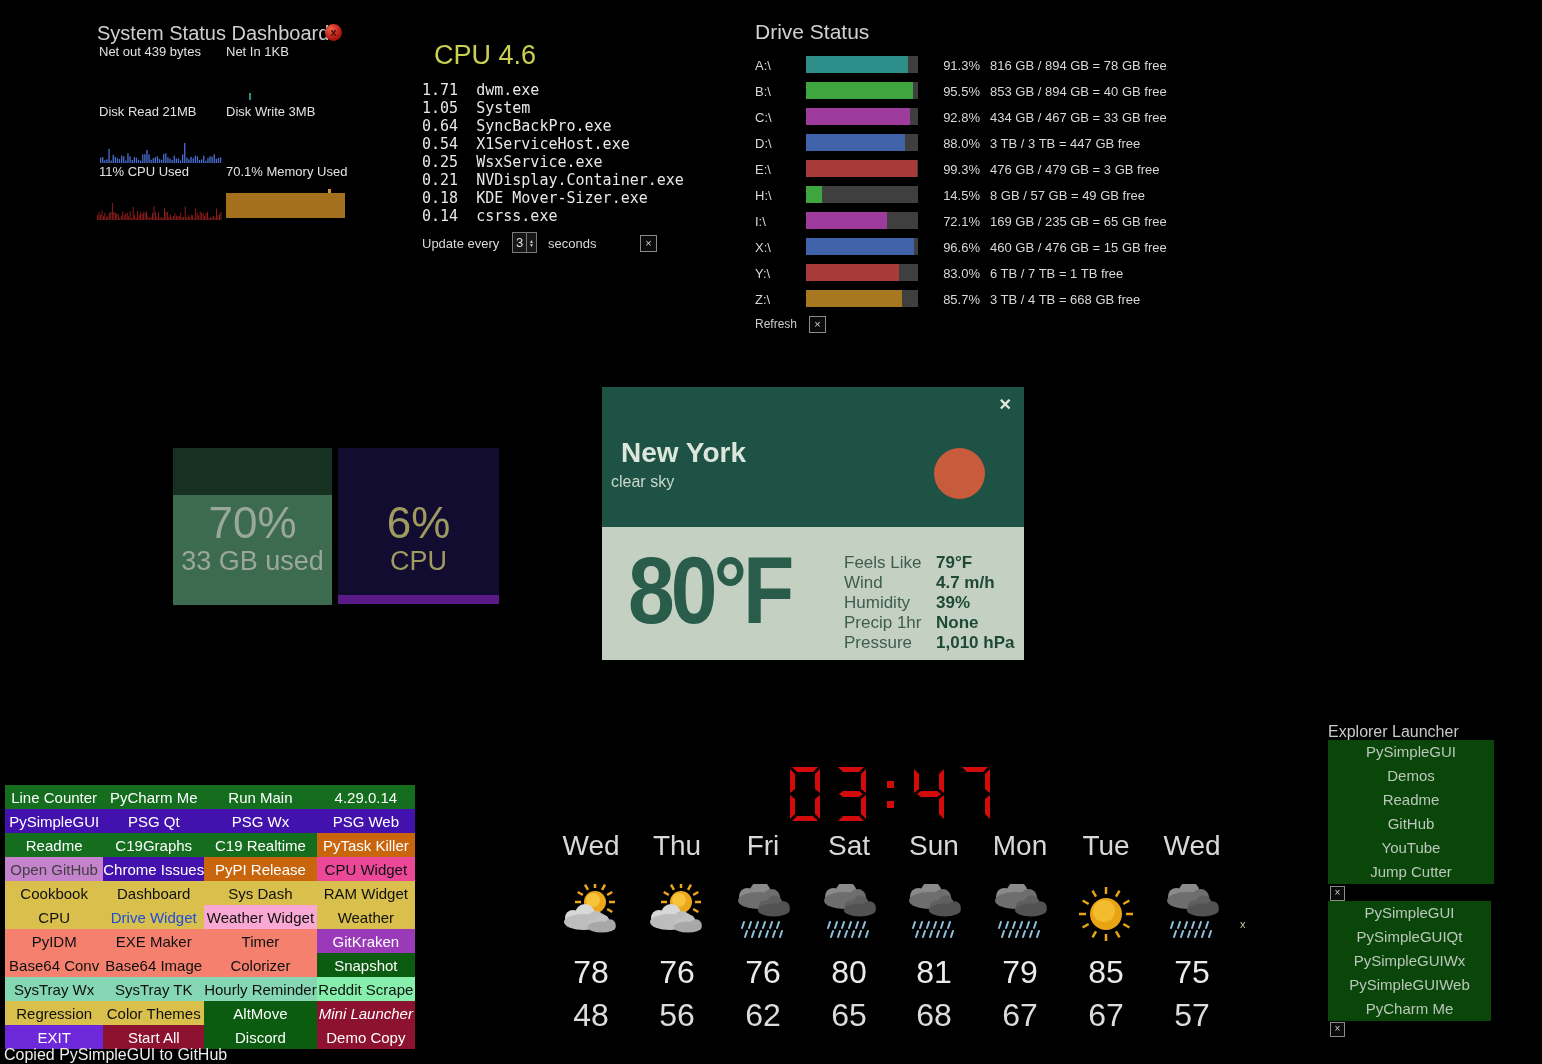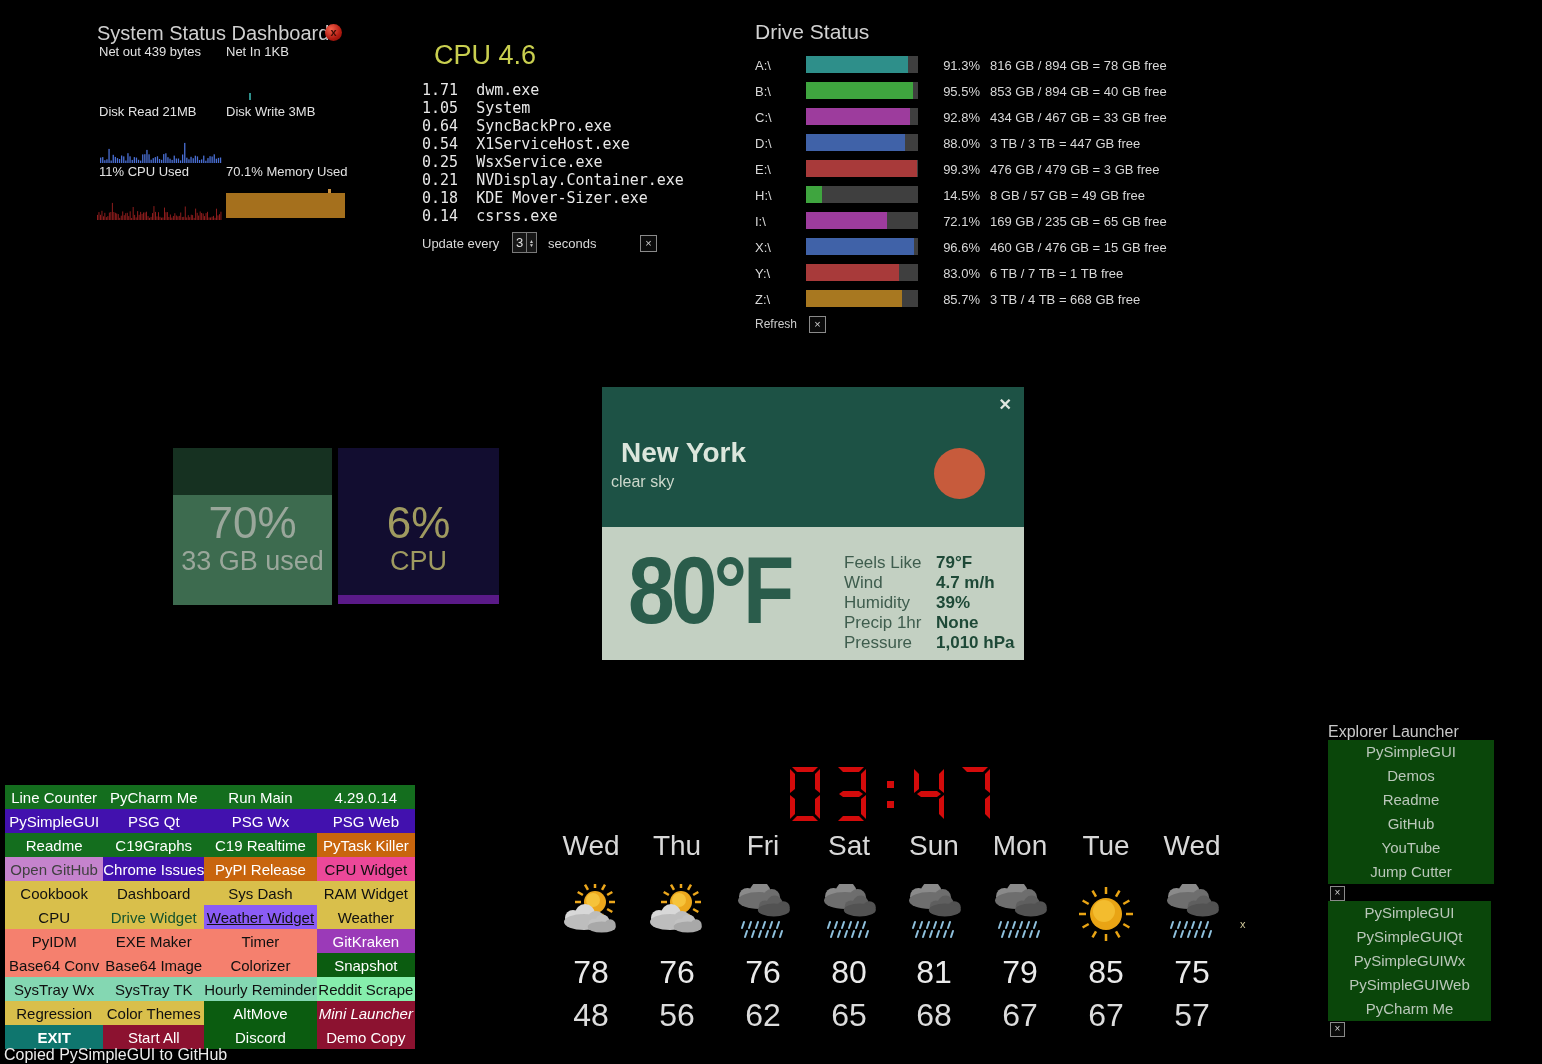--- a/index.html
+++ b/index.html
@@ -658,40 +658,40 @@
     <div class="grid-btn" style="background: rgb(200, 101, 13); color: rgb(255, 255, 255);">PyTask Killer</div>
     <div class="grid-btn" style="background: rgb(197, 131, 205); color: #404040;">Open GitHub</div>
     <div class="grid-btn" style="background: rgb(66, 17, 174); color: rgb(255, 255, 255);">Chrome Issues</div>
     <div class="grid-btn" style="background: rgb(200, 101, 13); color: rgb(255, 255, 255);">PyPI Release</div>
     <div class="grid-btn" style="background: #ec4899; color: rgb(16, 16, 16);">CPU Widget</div>
     <div class="grid-btn" style="background: rgb(217, 191, 75); color: rgb(16, 16, 16);">Cookbook</div>
     <div class="grid-btn" style="background: rgb(217, 191, 75); color: rgb(16, 16, 16);">Dashboard</div>
     <div class="grid-btn" style="background: rgb(217, 191, 75); color: rgb(16, 16, 16);">Sys Dash</div>
     <div class="grid-btn" style="background: rgb(217, 191, 75); color: rgb(16, 16, 16);">RAM Widget</div>
     <div class="grid-btn" style="background: rgb(217, 191, 75); color: rgb(16, 16, 16);">CPU</div>
-    <div class="grid-btn" style="background: rgb(217, 191, 75); color: #14532d;">Drive Widget</div>
-    <div class="grid-btn" style="background: #8b5cf6; color: rgb(16, 16, 16); text-decoration: underline;">Weather Widget</div>
+    <div class="grid-btn" style="background: rgb(217, 191, 75); color: #1d4ed8;">Drive Widget</div>
+    <div class="grid-btn" style="background: #f9a8d4; color: rgb(16, 16, 16);">Weather Widget</div>
     <div class="grid-btn" style="background: rgb(217, 191, 75); color: rgb(16, 16, 16);">Weather</div>
     <div class="grid-btn" style="background: rgb(245, 128, 110); color: rgb(16, 16, 16);">PyIDM</div>
     <div class="grid-btn" style="background: rgb(245, 128, 110); color: rgb(16, 16, 16);">EXE Maker</div>
     <div class="grid-btn" style="background: rgb(245, 128, 110); color: rgb(16, 16, 16);">Timer</div>
     <div class="grid-btn" style="background: rgb(155, 58, 184); color: rgb(255, 255, 255);">GitKraken</div>
     <div class="grid-btn" style="background: rgb(245, 128, 110); color: rgb(16, 16, 16);">Base64 Conv</div>
     <div class="grid-btn" style="background: rgb(245, 128, 110); color: rgb(16, 16, 16);">Base64 Image</div>
     <div class="grid-btn" style="background: rgb(245, 128, 110); color: rgb(16, 16, 16);">Colorizer</div>
     <div class="grid-btn" style="background: rgb(11, 92, 16); color: rgb(255, 255, 255);">Snapshot</div>
     <div class="grid-btn" style="background: rgb(132, 215, 178); color: rgb(16, 16, 16);">SysTray Wx</div>
     <div class="grid-btn" style="background: rgb(132, 215, 178); color: rgb(16, 16, 16);">SysTray TK</div>
     <div class="grid-btn" style="background: rgb(132, 215, 178); color: rgb(16, 16, 16);">Hourly Reminder</div>
     <div class="grid-btn" style="background: #86efac; color: rgb(16, 16, 16);">Reddit Scrape</div>
     <div class="grid-btn" style="background: rgb(217, 191, 75); color: rgb(16, 16, 16);">Regression</div>
     <div class="grid-btn" style="background: rgb(217, 191, 75); color: rgb(16, 16, 16);">Color Themes</div>
     <div class="grid-btn" style="background: rgb(11, 92, 16); color: rgb(255, 255, 255);">AltMove</div>
     <div class="grid-btn" style="background: rgb(140, 18, 48); color: rgb(255, 255, 255); font-style: italic;">Mini Launcher</div>
-    <div class="grid-btn" style="background: #0f766e; color: rgb(255, 255, 255); font-weight: bold;">EXIT</div>
+    <div class="grid-btn" style="background: #6d28d9; color: rgb(255, 255, 255);">EXIT</div>
     <div class="grid-btn" style="background: rgb(140, 18, 48); color: rgb(255, 255, 255);">Start All</div>
     <div class="grid-btn" style="background: rgb(11, 92, 16); color: rgb(255, 255, 255);">Discord</div>
     <div class="grid-btn" style="background: rgb(140, 18, 48); color: rgb(255, 255, 255);">Demo Copy</div>
   </div>
 
 <div class="abs exp-title">Explorer Launcher</div>
 <div class="abs exp-panel" id="exp-panel-1" style="left:1328px;top:740px;width:166px;height:144px;">
     <div class="exp-item">PySimpleGUI</div>
     <div class="exp-item">Demos</div>
     <div class="exp-item">Readme</div>

